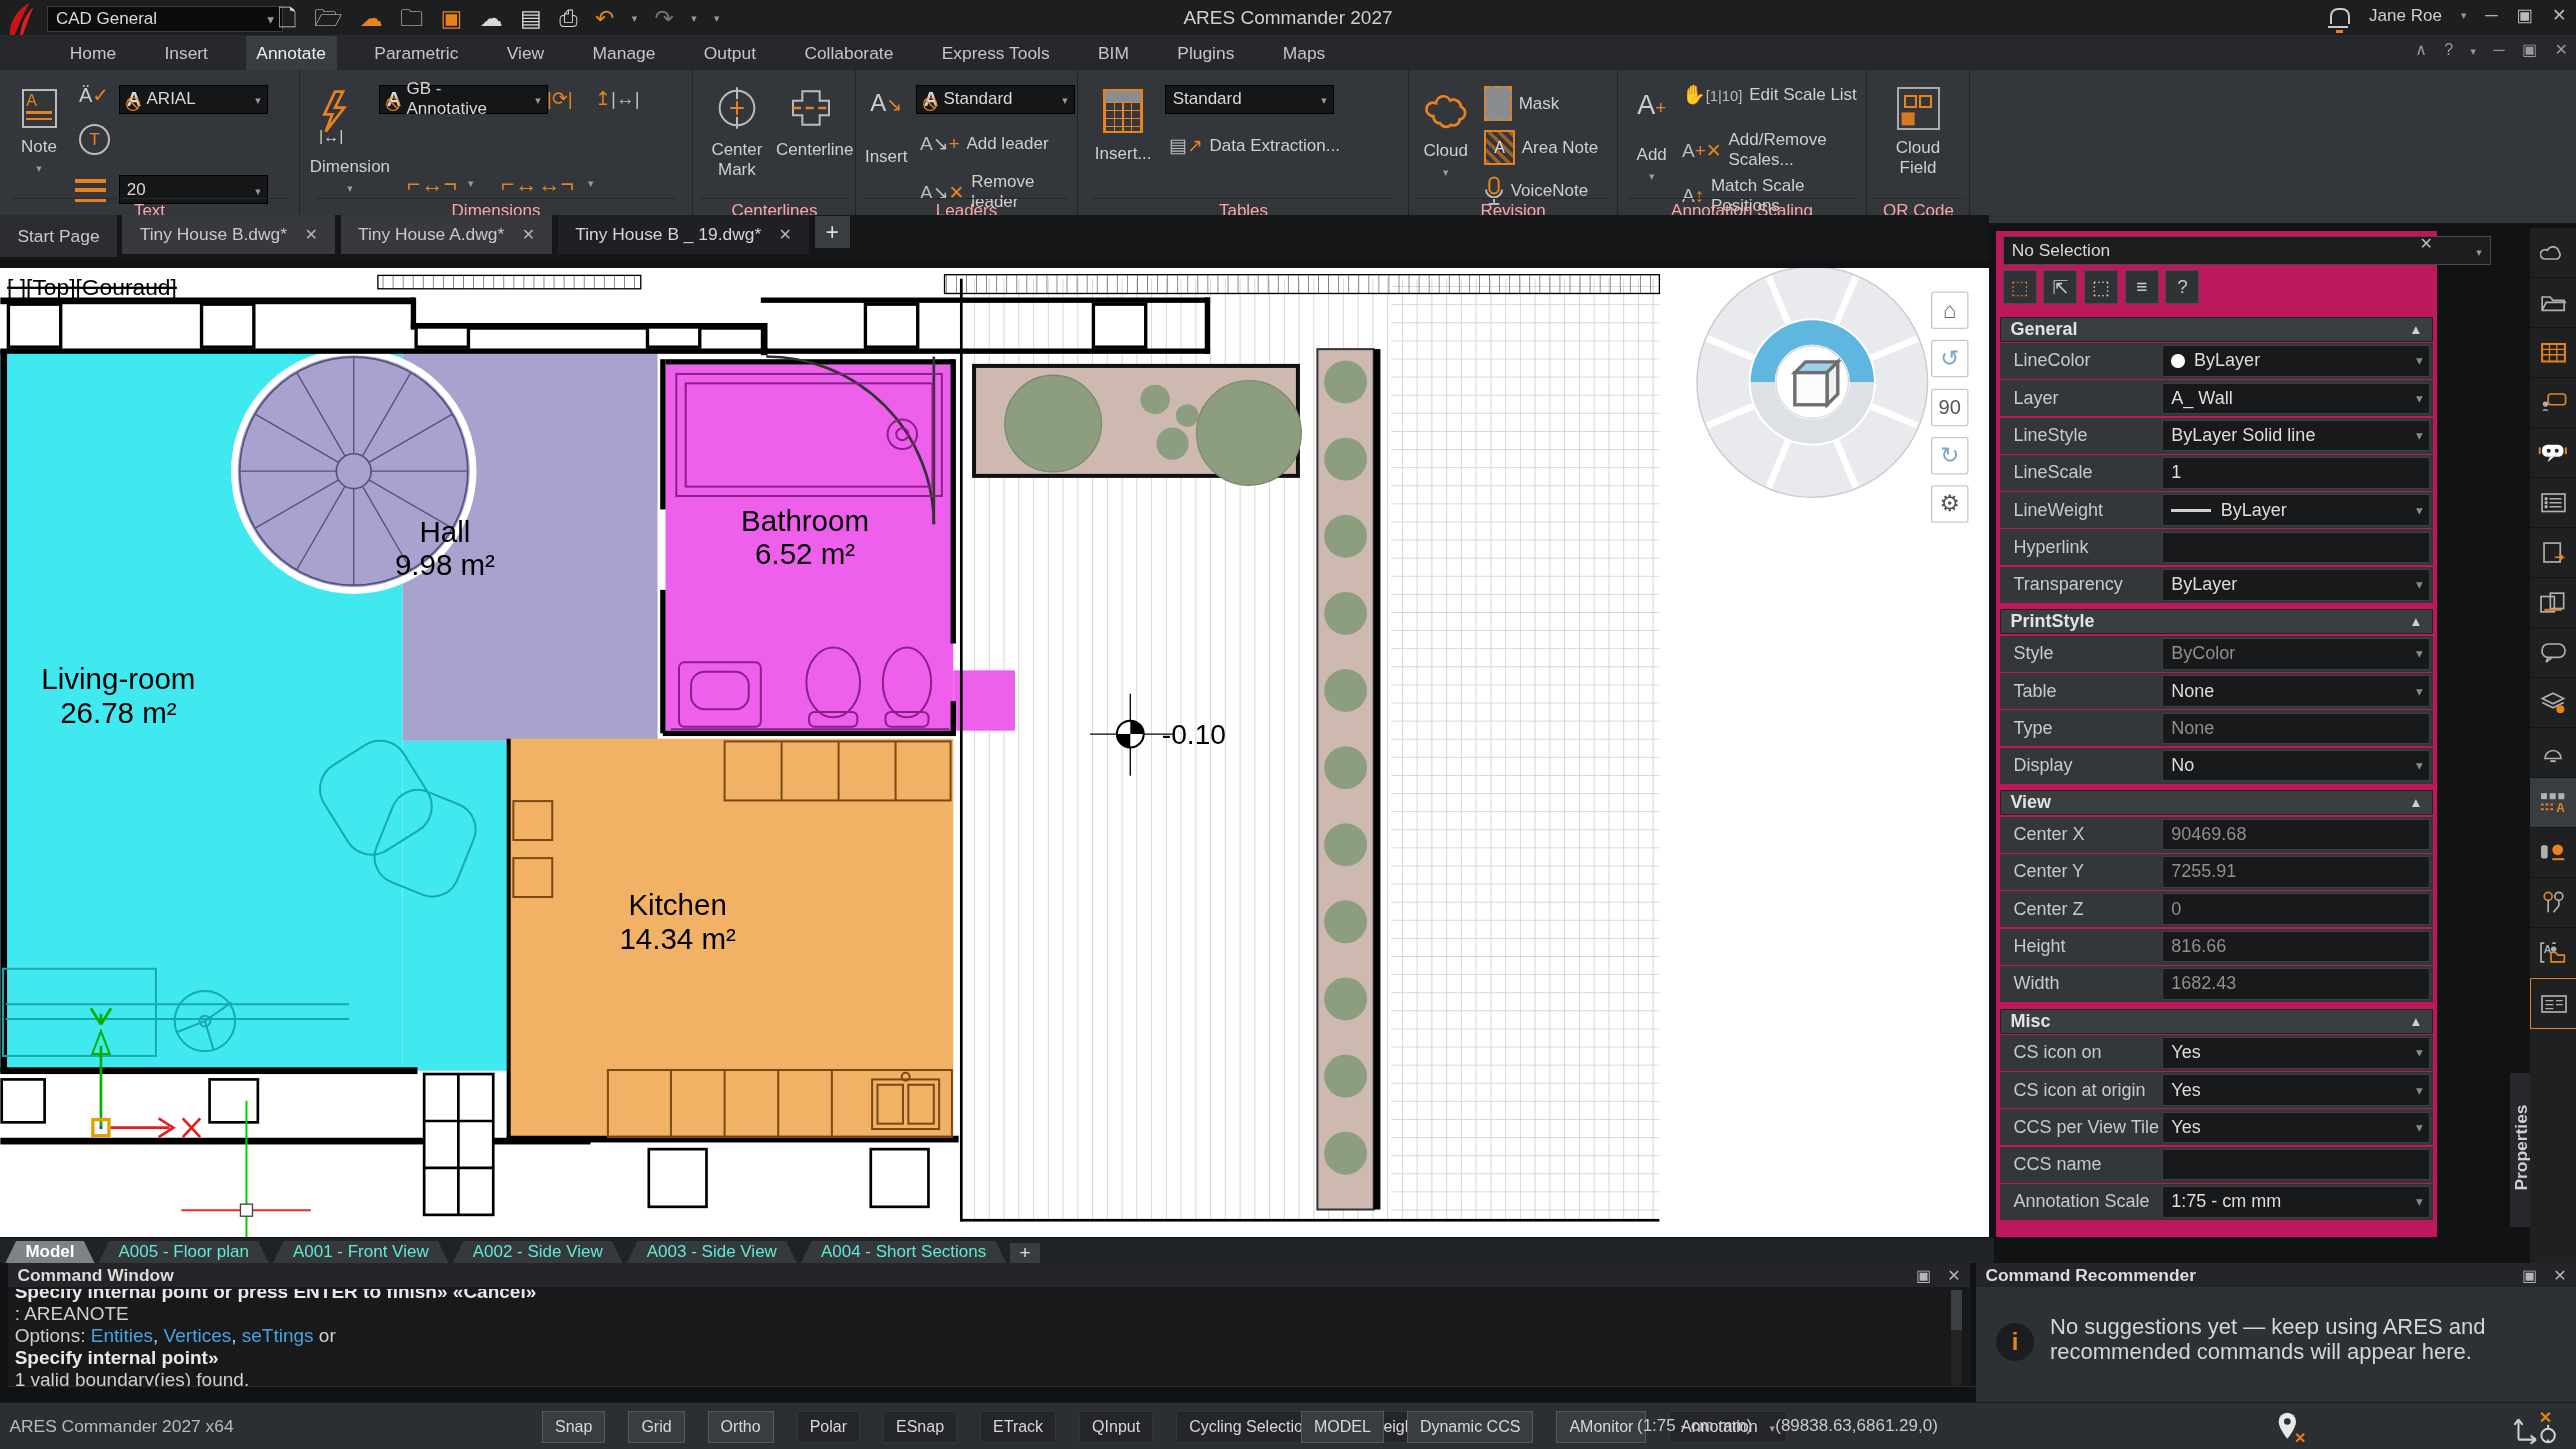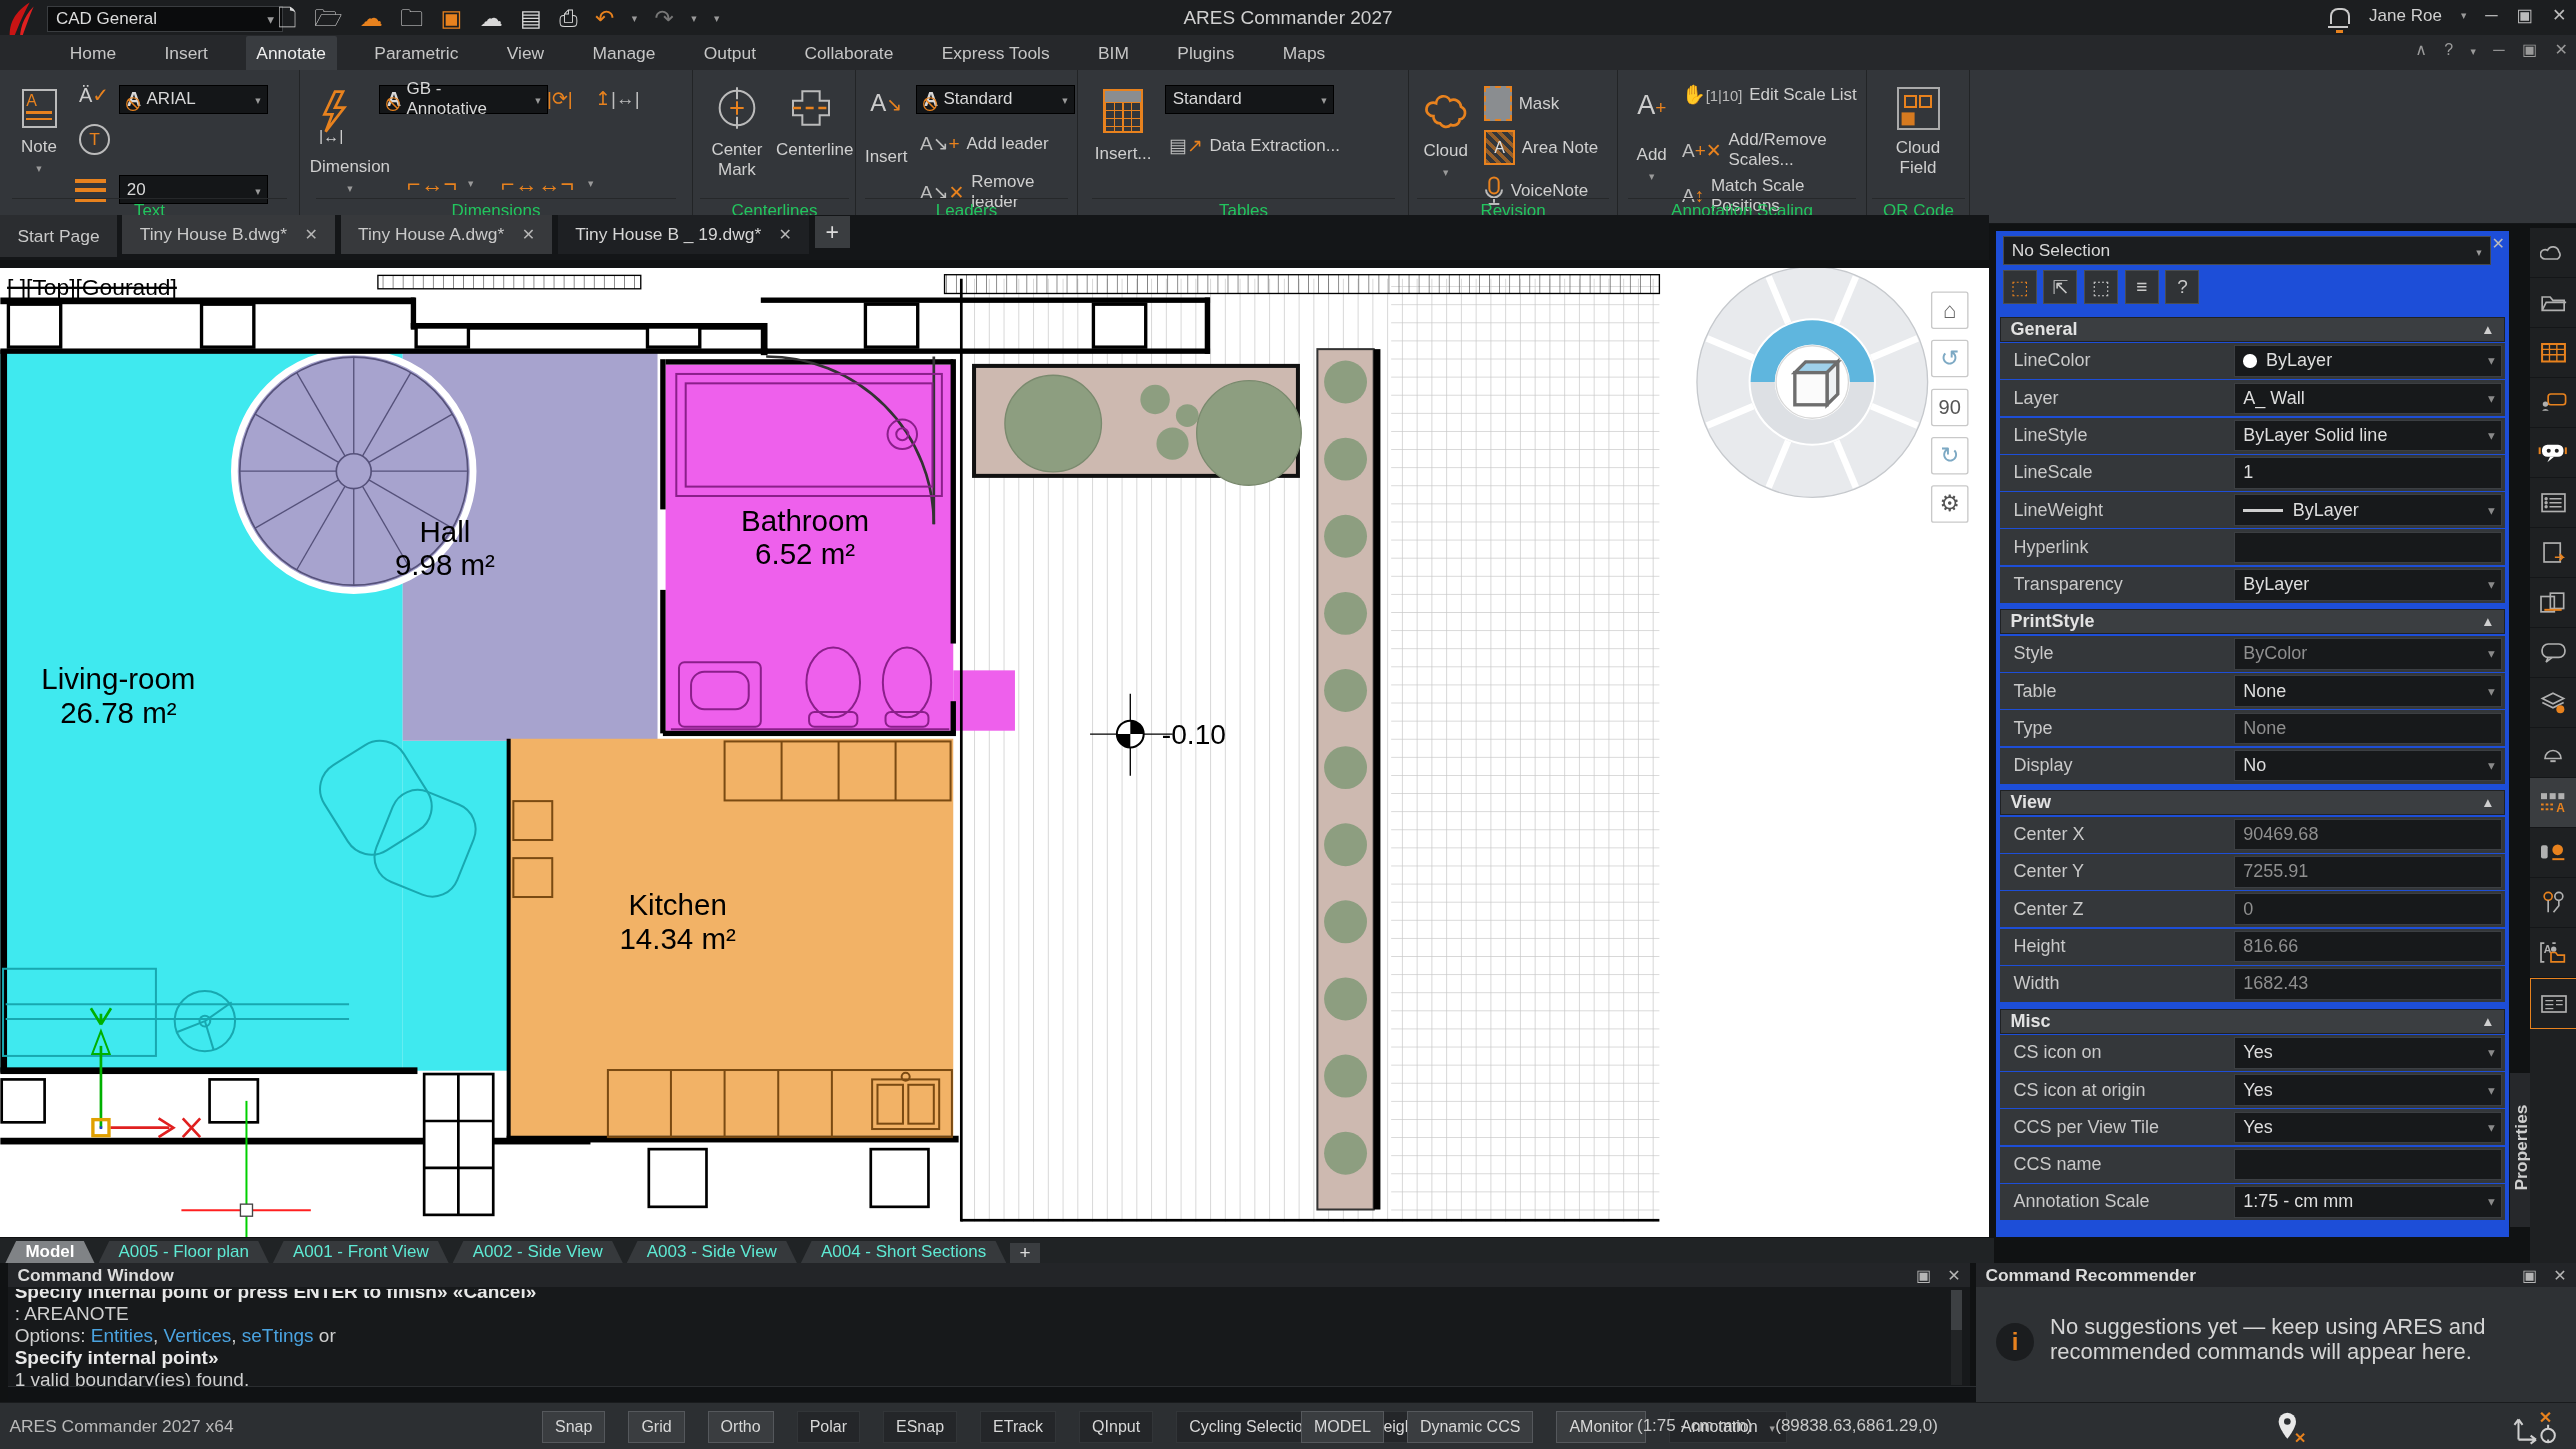--- a/index.html
+++ b/index.html
@@ -27,21 +27,21 @@
   .bell::after{content:"";position:absolute;left:-4px;bottom:-4px;width:20px;height:2px;background:#c9c9c9}
   .bell::before{content:"";position:absolute;left:4px;bottom:-9.4px;width:6.7px;height:3.4px;background:#e8821e}
   #username{font-size:17px;color:#cfcfcf}
   .winglyph{font-size:17.4px;color:#bbb}
   #menu-items{left:59px;top:0;height:36px;display:flex;align-items:center;gap:27px;font-size:17.4px;color:#c6c6c6;}
   .mtab{padding:6.7px 10.7px;}
   .mtab.active{background:#393c40;border-radius:2px 2px 0 0;color:#eee;}
   #menu-right{right:8px;top:5.4px;display:flex;gap:17.4px;align-items:center;color:#9a9a9a;font-size:16px;}
   
   .rsec{position:absolute;top:70px;height:152px;background:#33363a;border-right:1.3px solid #222426;}
-  .rlabel{position:absolute;bottom:1.3px;left:4%;width:92%;text-align:center;color:#22c55e;font-size:17px;
+  .rlabel{position:absolute;bottom:1.3px;left:4%;width:92%;text-align:center;color:#fca5a5;font-size:17px;
           border-top:0.7px solid #26282a;padding-top:2px;}
   .bigbtn{position:absolute;text-align:center;color:#cfcfcf;font-size:17px;}
   .rdrop{position:absolute;background:#141618;border:0.7px solid #000;height:27px;display:flex;align-items:center;
          padding:0 6.7px;font-size:17px;color:#d8d8d8;gap:5.4px;}
   .rdrop .sp{flex:1}
   .Ag{color:#d8d8d8;font-size:20px;font-weight:bold;position:relative}
   .Ag::after{content:"⃠";color:#e8821e;font-size:13.4px;position:absolute;left:9.4px;top:8px}
   .rrow{position:absolute;display:flex;align-items:center;gap:6.7px;font-size:17px;color:#cfcfcf;}
   .micn{color:#e8821e;font-size:19px;}
   .gicn{color:#bdbdbd;font-size:19px;}
@@ -67,21 +67,21 @@
   #doctabs{left:0;top:215px;width:1989px;height:45px;background:#141618;display:flex;align-items:flex-start;}
   .dtab{height:39px;display:flex;align-items:center;gap:17.4px;padding:0 17.4px;font-size:17.4px;color:#c9c9c9;
         background:#37393c;margin-right:5.4px;}
   .dtab.start{background:#2b2d30;}
   .dtab.active{background:#1e2023;color:#d6d6d6;}
   .dx::after{content:"✕";color:#b5b5b5;font-size:16px;}
   .dplus{width:35px;height:32px;background:#3a3d40;color:#ddd;font-size:23px;display:flex;align-items:center;justify-content:center;margin-top:1.3px;}
   
   #canvas{left:0;top:268px;width:1989px;height:969px;background:#fff;}
   
-  #props{left:1996px;top:231px;width:513px;height:1006px;background:#1d4ed8;}
+  #props{left:1996px;top:231px;width:441px;height:1006px;background:#be185d;}
   #selbox{position:absolute;left:6.7px;top:5.4px;width:470px;height:27px;background:#1b1d1f;border:0.7px solid #474a4e;
           display:flex;align-items:center;padding:0 8px;font-size:17.4px;color:#d8d8d8;}
   #selbox .sp{flex:1}
   .ptools{position:absolute;left:6.7px;top:39px;display:flex;gap:6.7px;}
   .ptool{width:32px;height:32px;border:0.7px solid #4a4d50;background:#303336;display:flex;align-items:center;justify-content:center;
          color:#c9c9c9;font-size:19px;}
   #props-close{position:absolute;right:4px;top:2.7px;color:#bbb;font-size:16px;}
   #props-body{position:absolute;left:4px;right:4px;top:79px;}
   .sect-h{height:23px;background:#3b3e41;border:0.7px solid #202224;display:flex;align-items:center;justify-content:space-between;
           padding:0 9.4px;font-weight:bold;color:#e2e2e2;font-size:18px;margin-top:6.7px;}

